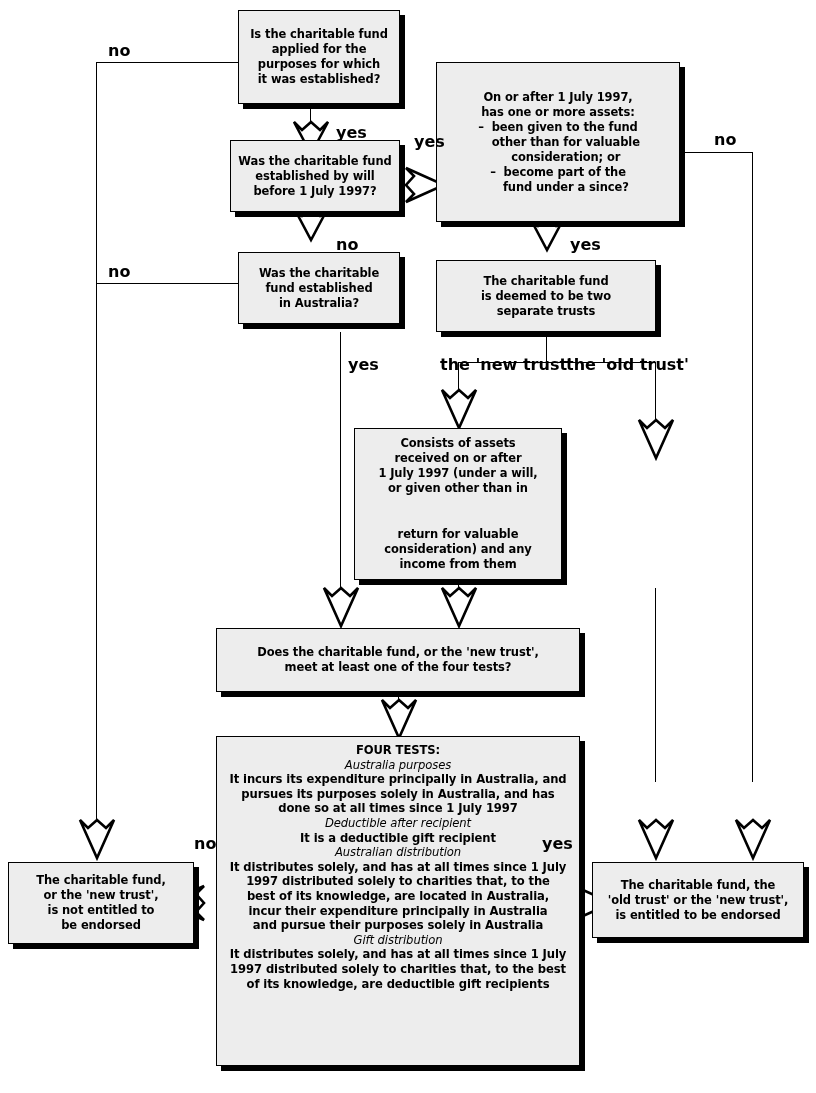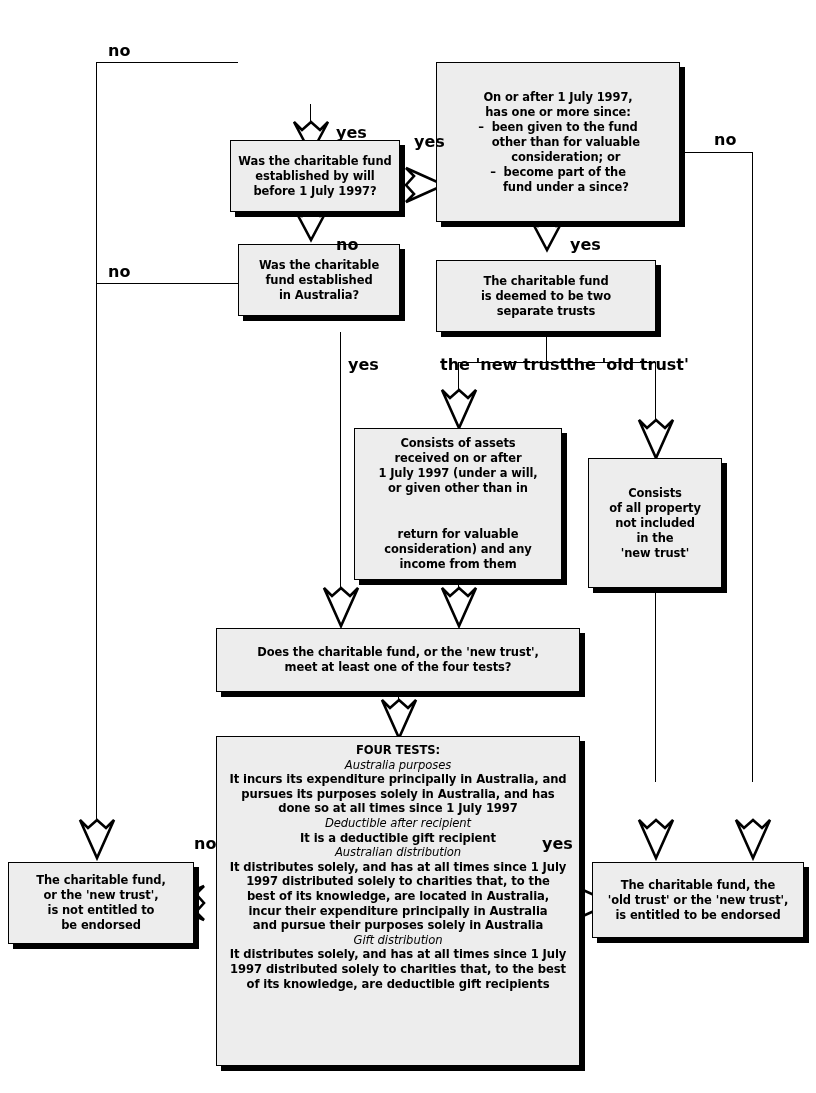--- a/index.html
+++ b/index.html
@@ -128,42 +128,50 @@
     <path d="M2 2 L10 10 L2 19 L10 28 L2 36 L40 19 Z" fill="#fff" stroke="#000" stroke-width="2.6" stroke-linejoin="miter"></path>
   </svg>
   <svg class="arw" style="left:572px;top:884px;" width="42" height="38" viewBox="0 0 42 38">
     <path d="M2 2 L10 10 L2 19 L10 28 L2 36 L40 19 Z" fill="#fff" stroke="#000" stroke-width="2.6" stroke-linejoin="miter"></path>
   </svg>
 
   <svg class="arw" style="left:164px;top:884px;" width="42" height="38" viewBox="0 0 42 38">
     <path d="M40 2 L32 10 L40 19 L32 28 L40 36 L2 19 Z" fill="#fff" stroke="#000" stroke-width="2.6" stroke-linejoin="miter"></path>
   </svg>
 
+  <div class="box" style="left:238px;top:10px;width:162px;height:94px;">
+    <div class="inner">
+        <div style="white-space: pre;">Is the charitable fund</div>
+        <div style="white-space: pre;">applied for the</div>
+        <div style="white-space: pre;">purposes for which</div>
+        <div style="white-space: pre;">it was established?</div>
+      </div>
+  </div>
 
   <div class="box" style="left:436px;top:62px;width:244px;height:160px;">
     <div class="inner dashlines">
         <div style="white-space: pre;">On or after 1 July 1997,</div>
-        <div style="white-space: pre;">has one or more since:</div>
+        <div style="white-space: pre;">has one or more assets:</div>
         <div style="white-space: pre;">–  been given to the fund</div>
         <div style="white-space: pre;">    other than for valuable</div>
         <div style="white-space: pre;">    consideration; or</div>
         <div style="white-space: pre;">–  become part of the</div>
         <div style="white-space: pre;">    fund under a since?</div>
       </div>
   </div>
 
   <div class="box" style="left:230px;top:140px;width:170px;height:72px;">
     <div class="inner">
         <div style="white-space: pre;">Was the charitable fund</div>
         <div style="white-space: pre;">established by will</div>
         <div style="white-space: pre;">before 1 July 1997?</div>
       </div>
   </div>
 
-  <div class="box" style="left:238px;top:244px;width:162px;height:72px;">
+  <div class="box" style="left:238px;top:252px;width:162px;height:72px;">
     <div class="inner">
         <div style="white-space: pre;">Was the charitable</div>
         <div style="white-space: pre;">fund established</div>
         <div style="white-space: pre;">in Australia?</div>
       </div>
   </div>
 
   <div class="box" style="left:436px;top:260px;width:220px;height:72px;">
     <div class="inner">
         <div style="white-space: pre;">The charitable fund</div>
@@ -177,29 +185,20 @@
         <div style="white-space: pre;">Consists of assets</div>
         <div style="white-space: pre;">received on or after</div>
         <div style="white-space: pre;">1 July 1997 (under a will,</div>
         <div style="white-space: pre;">or given other than in</div>
         <div style="white-space: pre; margin-top: 31px;">return for valuable</div>
         <div style="white-space: pre;">consideration) and any</div>
         <div style="white-space: pre;">income from them</div>
       </div>
   </div>
 
-  <div class="box" style="left:588px;top:458px;width:134px;height:130px;">
-    <div class="inner">
-        <div style="white-space: pre;">Consists</div>
-        <div style="white-space: pre;">of all property</div>
-        <div style="white-space: pre;">not included</div>
-        <div style="white-space: pre;">in the</div>
-        <div style="white-space: pre;">'new trust'</div>
-      </div>
-  </div>
 
   <div class="box" style="left:216px;top:628px;width:364px;height:64px;">
     <div class="inner">
         <div style="white-space: pre;">Does the charitable fund, or the 'new trust',</div>
         <div style="white-space: pre;">meet at least one of the four tests?</div>
       </div>
   </div>
 
   <div class="box tests" style="left:216px;top:736px;width:364px;height:330px;">
     <div id="tests-body">

